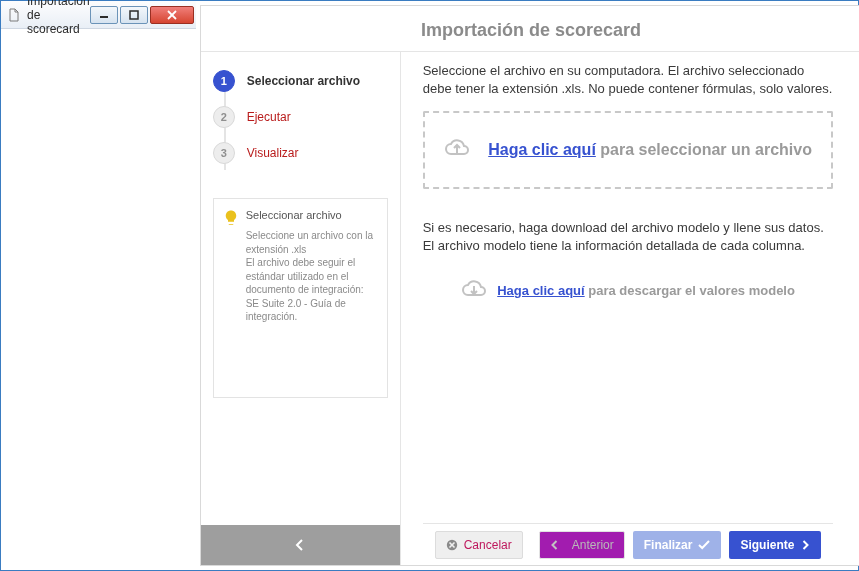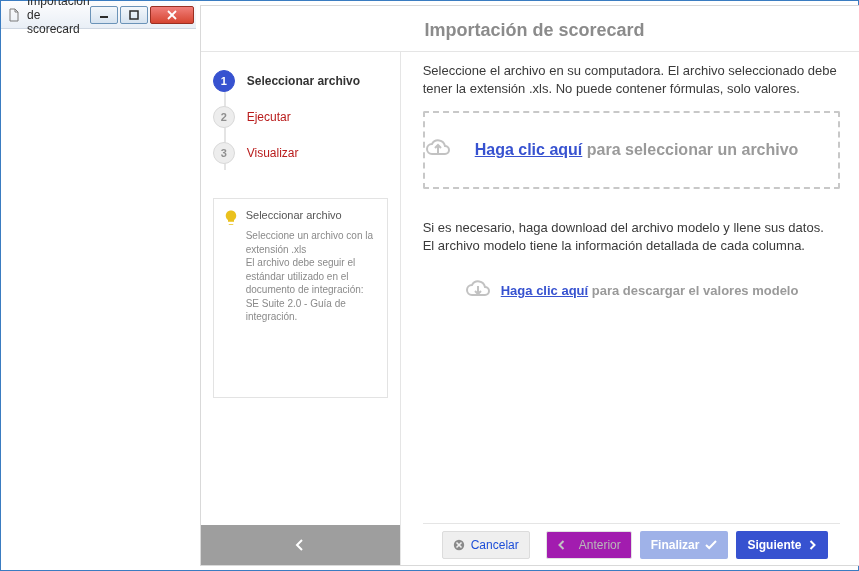--- a/index.html
+++ b/index.html
@@ -35,30 +35,30 @@
   .tipbox .tiptitle{ font-size:11px; color:#555; margin-bottom:8px;}
   .tipbox .tiptext{ font-size:10px; color:#8a8a8a; line-height:1.35;}
 
   .sidebar-footer{ margin-top:auto; height:40px; background:#9e9e9e; display:flex; align-items:center; justify-content:center; margin-left:-12px; margin-right:-12px;}
   .sidebar-footer svg{display:block}
 
   
   .main { flex:1; padding:10px 28px 0 22px; overflow:auto; display:flex; flex-direction:column;}
   h1.section{ font-size:24px; color:#757575; font-weight:normal; margin-top:6px; margin-bottom:18px;}
   .desc{ font-size:13px; color:#3a3a3a; line-height:1.35; margin-bottom:14px;}
-  .dropzone{ border:2px dashed #c8c8c8; border-radius:2px; height:78px; display:flex; align-items:center; gap:24px; margin-bottom:30px;}
+  .dropzone{ border:2px dashed #c8c8c8; border-radius:2px; height:78px; display:flex; align-items:center; justify-content:center; gap:18px; margin-bottom:30px;}
   .lineaction{ display:flex; align-items:center; justify-content:center; gap:10px; color:#8f8f8f; font-size:13px; font-weight:bold; margin:10px 0 10px;}
   .lineaction .cloud{ color:#bdbdbd; }
   .link{ color:#3752d0; text-decoration:underline; font-weight:bold;}
   .after-link{ color:#9a9a9a; font-weight:bold;}
 
   
   .footer{ border-top:1px solid #e5e5e5; height:42px; display:flex; align-items:center; padding:0 12px; gap:8px; margin-top:auto;}
   .btn{ height:28px; padding:0 10px; font-size:12px; border-radius:2px; display:inline-flex; align-items:center; gap:6px; cursor:pointer; border:1px solid transparent;}
-  .btn.secondary{ background:#efefef; border-color:#dcdcdc; color:#1d4ed8;margin-left:7px;}
+  .btn.secondary{ background:#efefef; border-color:#dcdcdc; color:#be185d;}
   .btn.disabled{ background:#a21caf; border-color:#e2e2e2; color:#b8b8b8;gap:12px;}
   .btn.primary{ background:#3752d0; color:#fff; font-weight:bold;}
   .btn.muted{ background:#9fb2e8; color:#fff; font-weight:bold;}
   .spacer{flex:1}
   .btn svg{display:block}
 </style>
 </head>
 <body>
 
 <div class="window">

